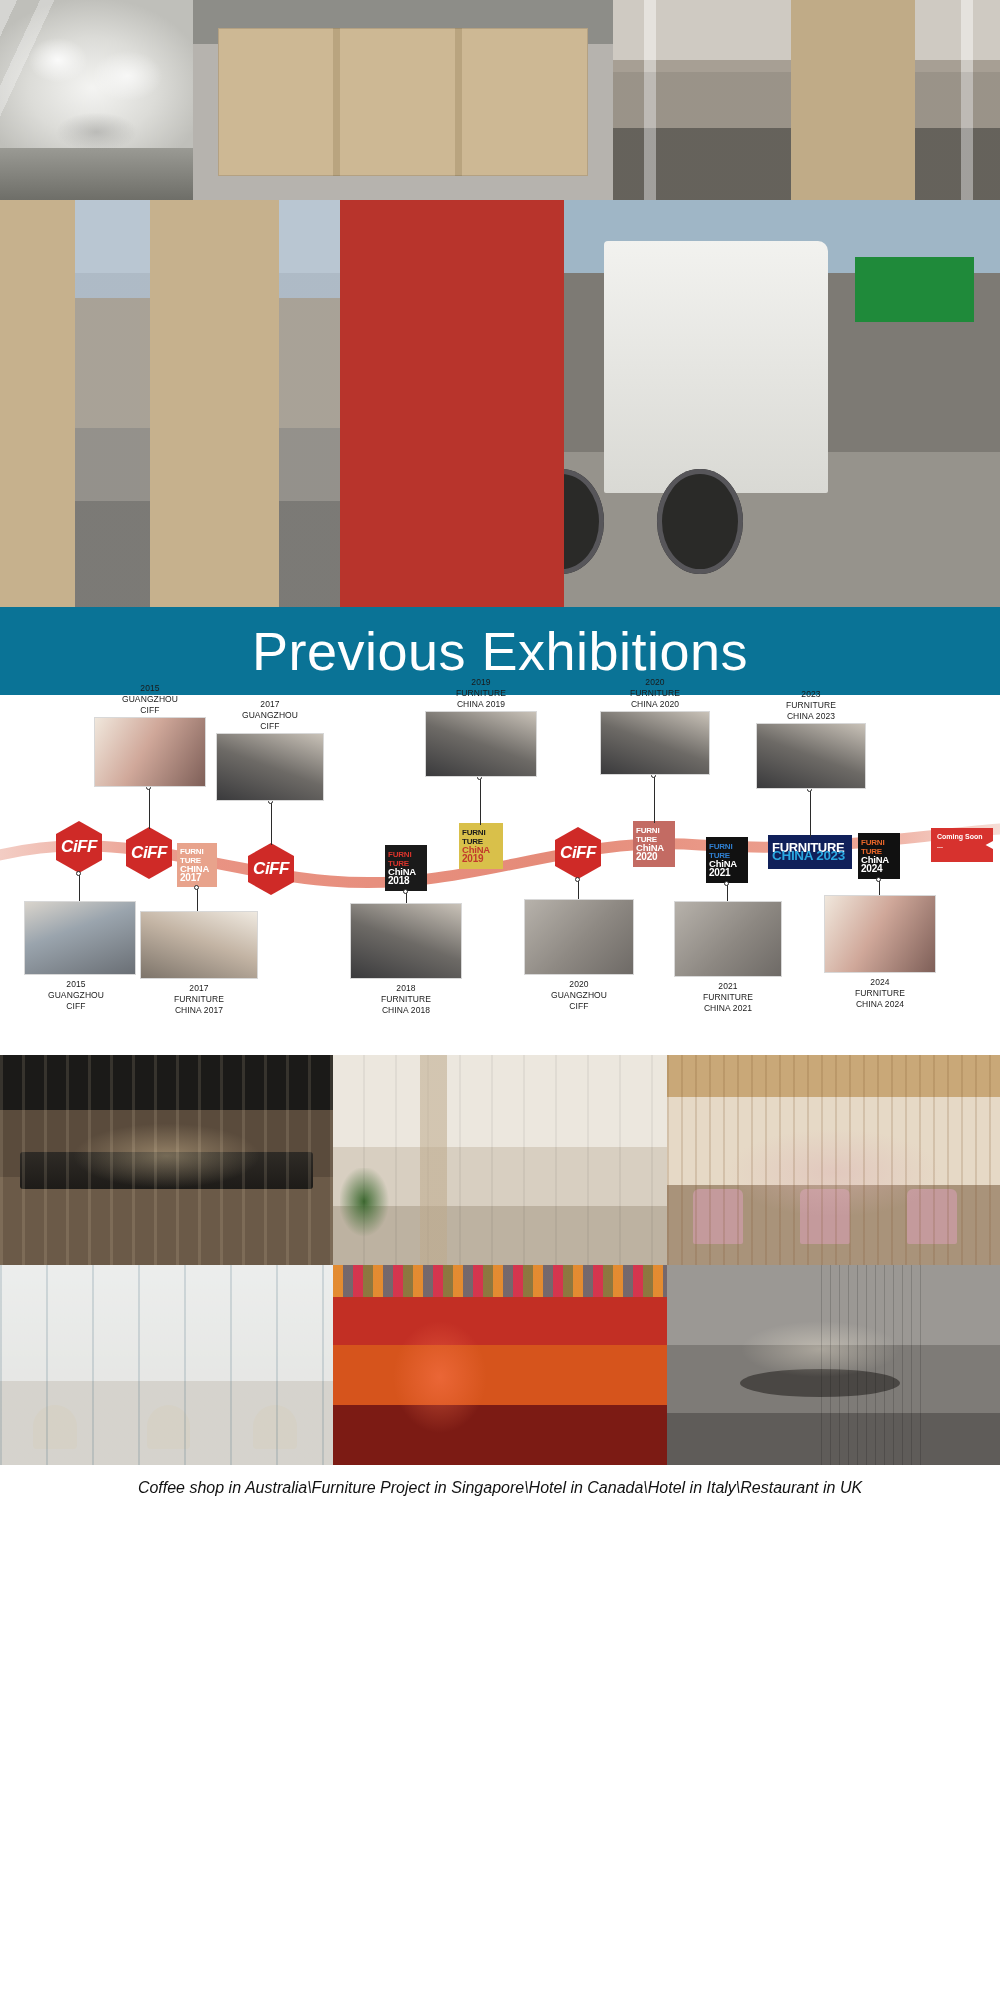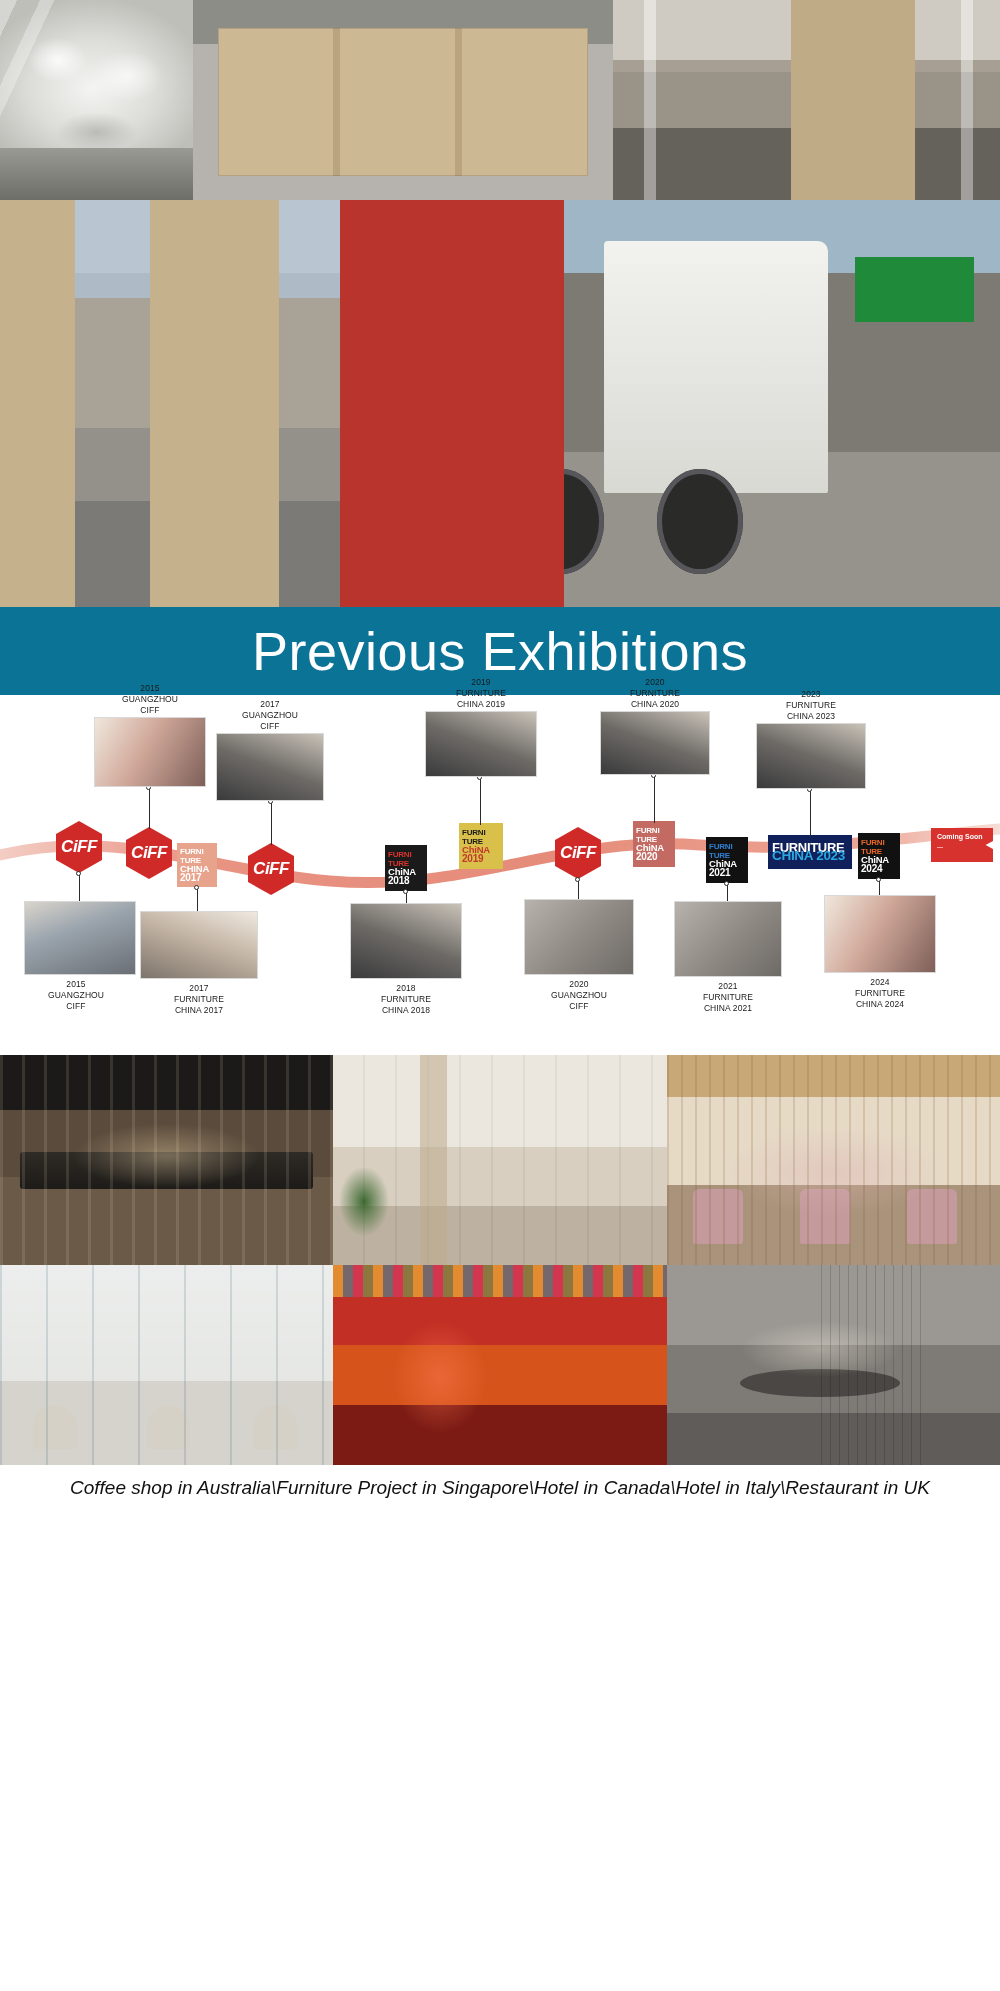--- a/index.html
+++ b/index.html
@@ -89,21 +89,21 @@
   .proj-row { height:210px; }
   .proj-cell { width:333.33px; height:210px; }
   .proj-row2 { height:200px; }
 
   
   .footer {
     width:1000px; height:46px; display:flex; align-items:center;
     justify-content:center; background:#fff;
   }
   .footer-txt {
-    font-size:19px; font-style:italic; color:#111;
+    font-size:16px; font-style:italic; color:#111;
     font-family:"Liberation Sans", sans-serif;
     text-align:center;
   }
 
   
   .p-bag{background:
     radial-gradient(ellipse 60% 45% at 48% 44%, #f4f4f2 0%, #dcdcd8 55%, #bfbfba 100%),
     linear-gradient(#cfcfca,#b8b8b2);}
   .p-bag::after{content:"";position:absolute;inset:0;
     background:

